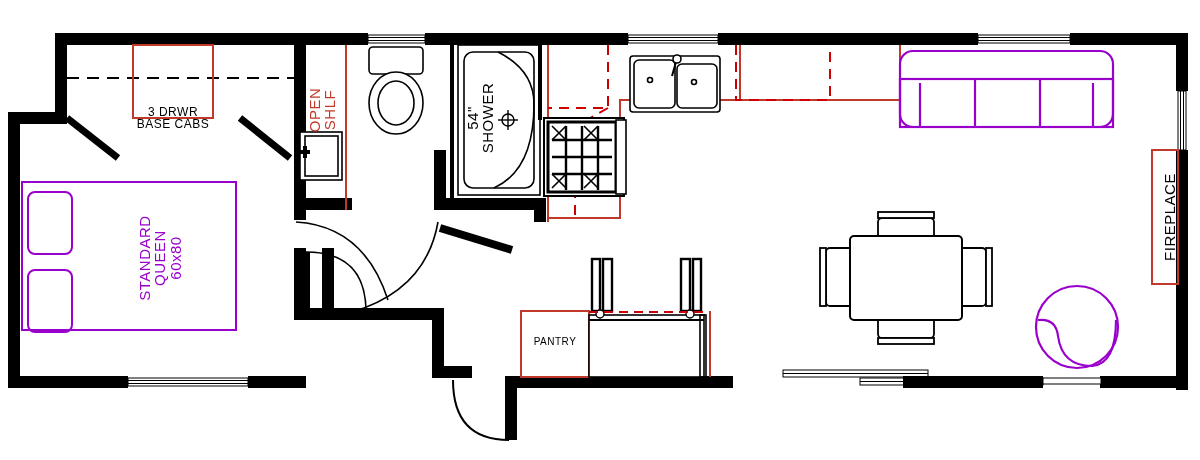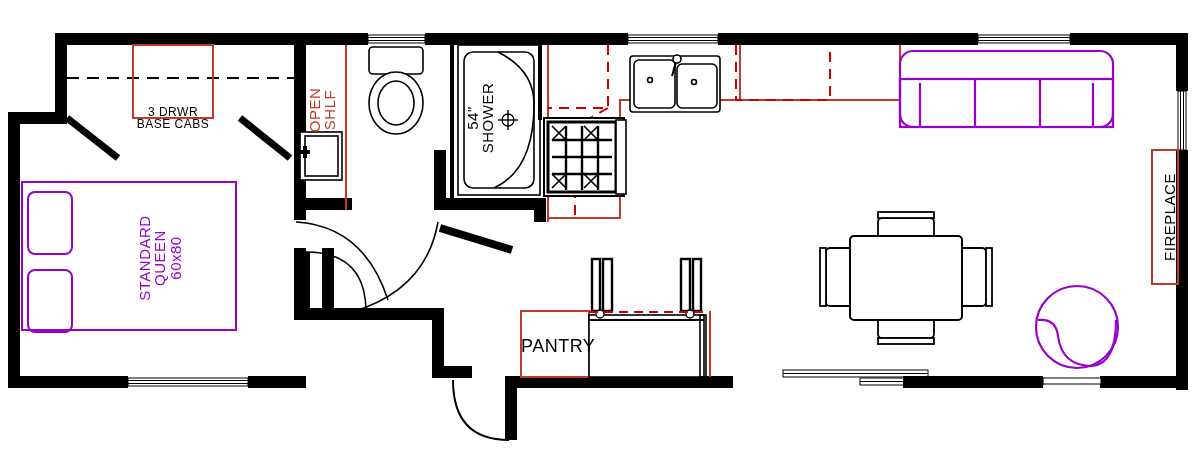--- a/index.html
+++ b/index.html
@@ -275,17 +275,17 @@
   <div class="lbl lbl-v" style="left:322px;top:110px;font-size:15px;color:#c0392b;text-align:center;width:70px;transform:rotate(-90deg) translate(-50%,-50%);">OPEN
 SHLF</div>
 
   <div class="lbl lbl-v" style="left:480px;top:118px;font-size:15px;color:#000;text-align:center;width:140px;transform:rotate(-90deg) translate(-50%,-50%);">54"
 SHOWER</div>
 
   <div class="lbl lbl-v" style="left:160px;top:258px;font-size:15px;color:#9900cc;text-align:center;width:160px;transform:rotate(-90deg) translate(-50%,-50%);">STANDARD
 QUEEN
 60x80</div>
 
-  <div class="lbl lbl-h" style="left:521px;top:337px;width:68px;font-size:18px;color:#000;">PANTRY</div>
+  <div class="lbl lbl-h" style="left:521px;top:337px;width:68px;font-size:10px;color:#000;">PANTRY</div>
 
   <div class="lbl lbl-v" style="left:1170px;top:217px;font-size:15px;color:#000;text-align:center;width:130px;transform:rotate(-90deg) translate(-50%,-50%);">FIREPLACE</div>
 
 </div>
 
 </body></html>

